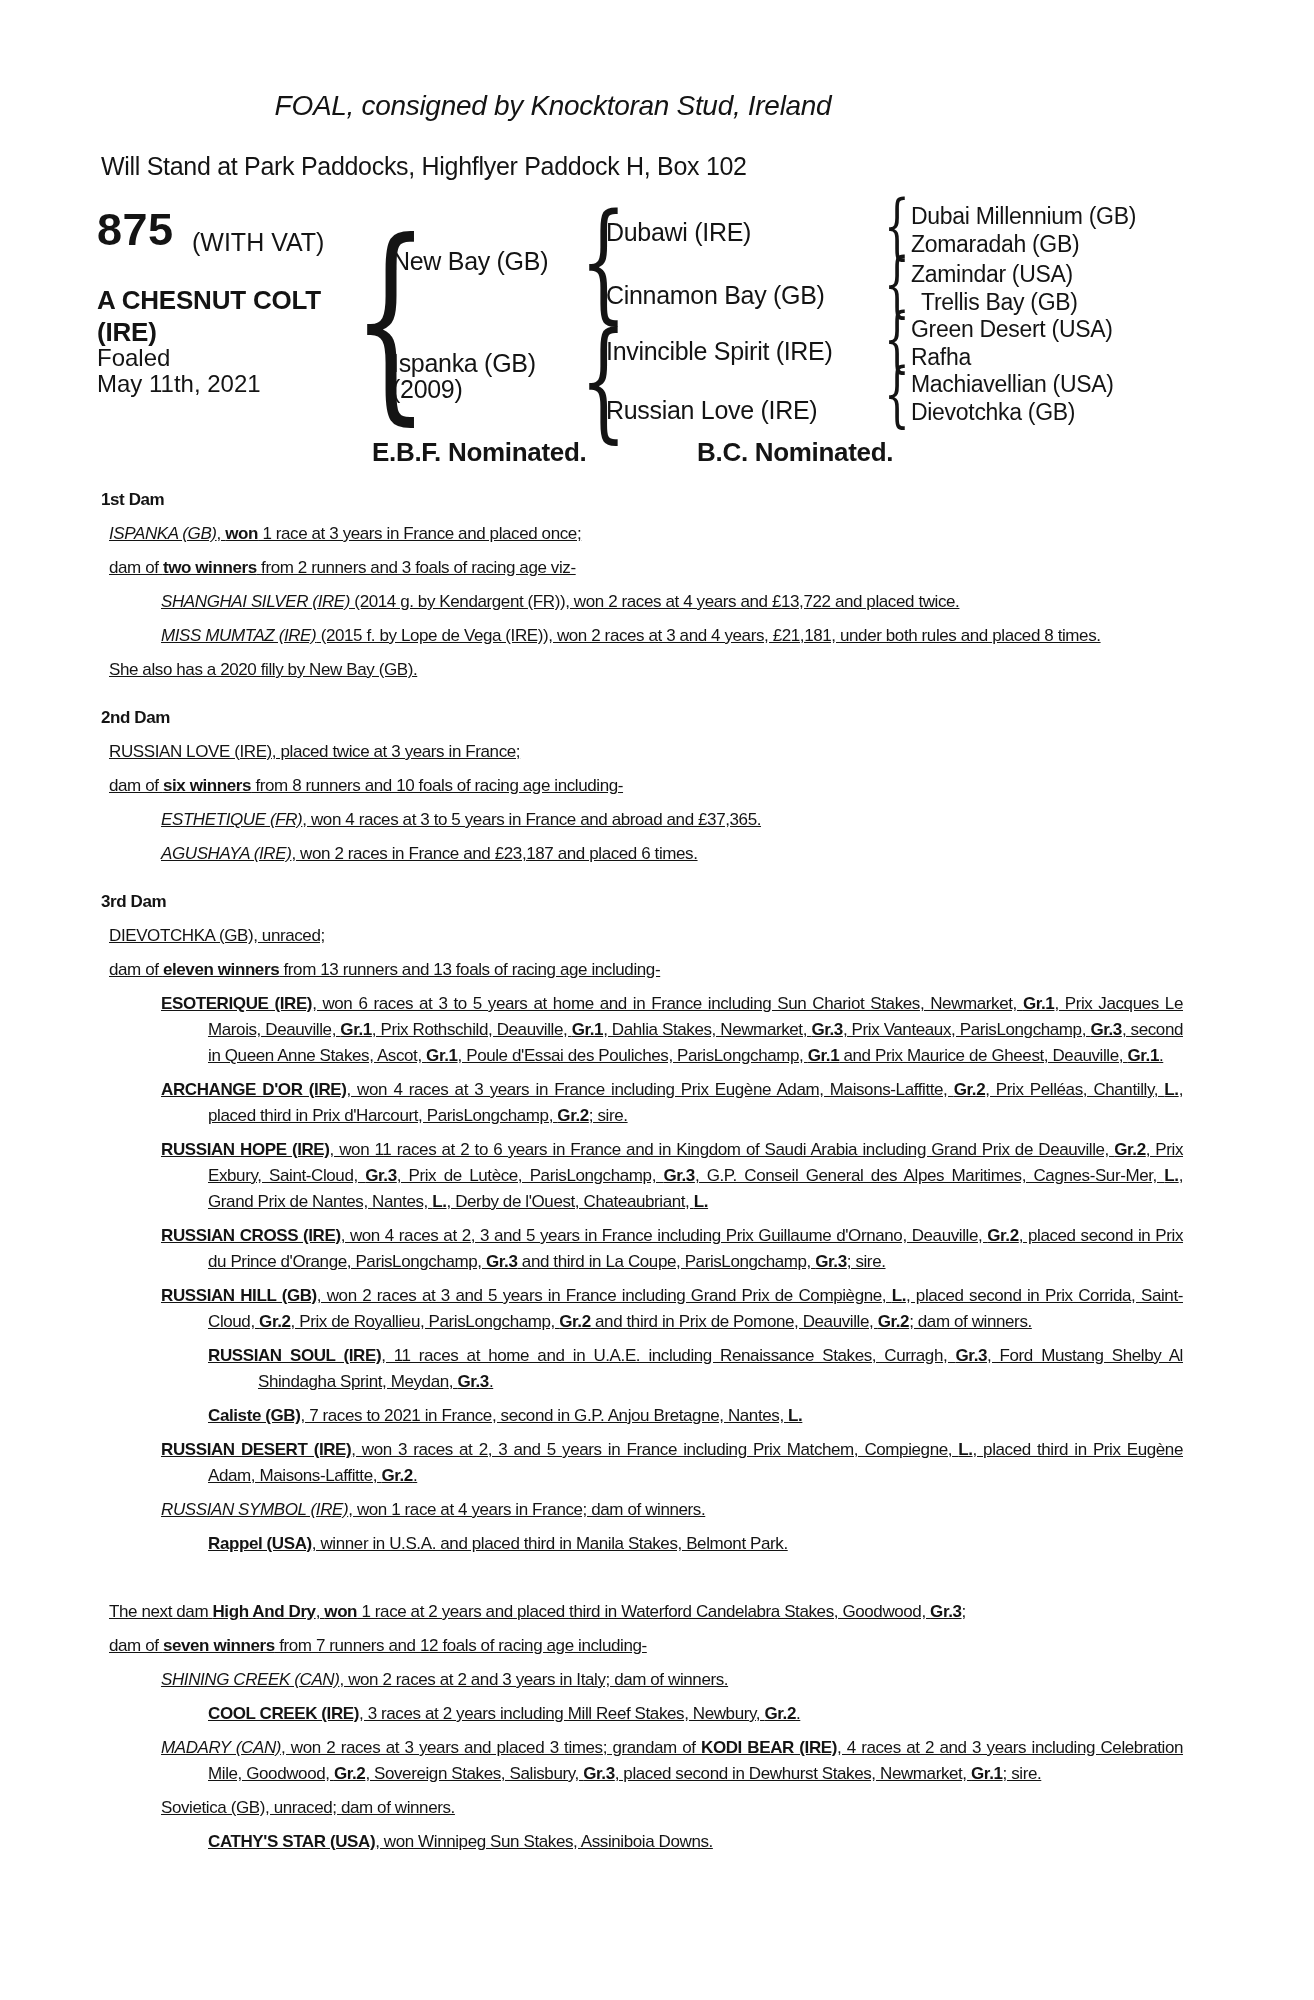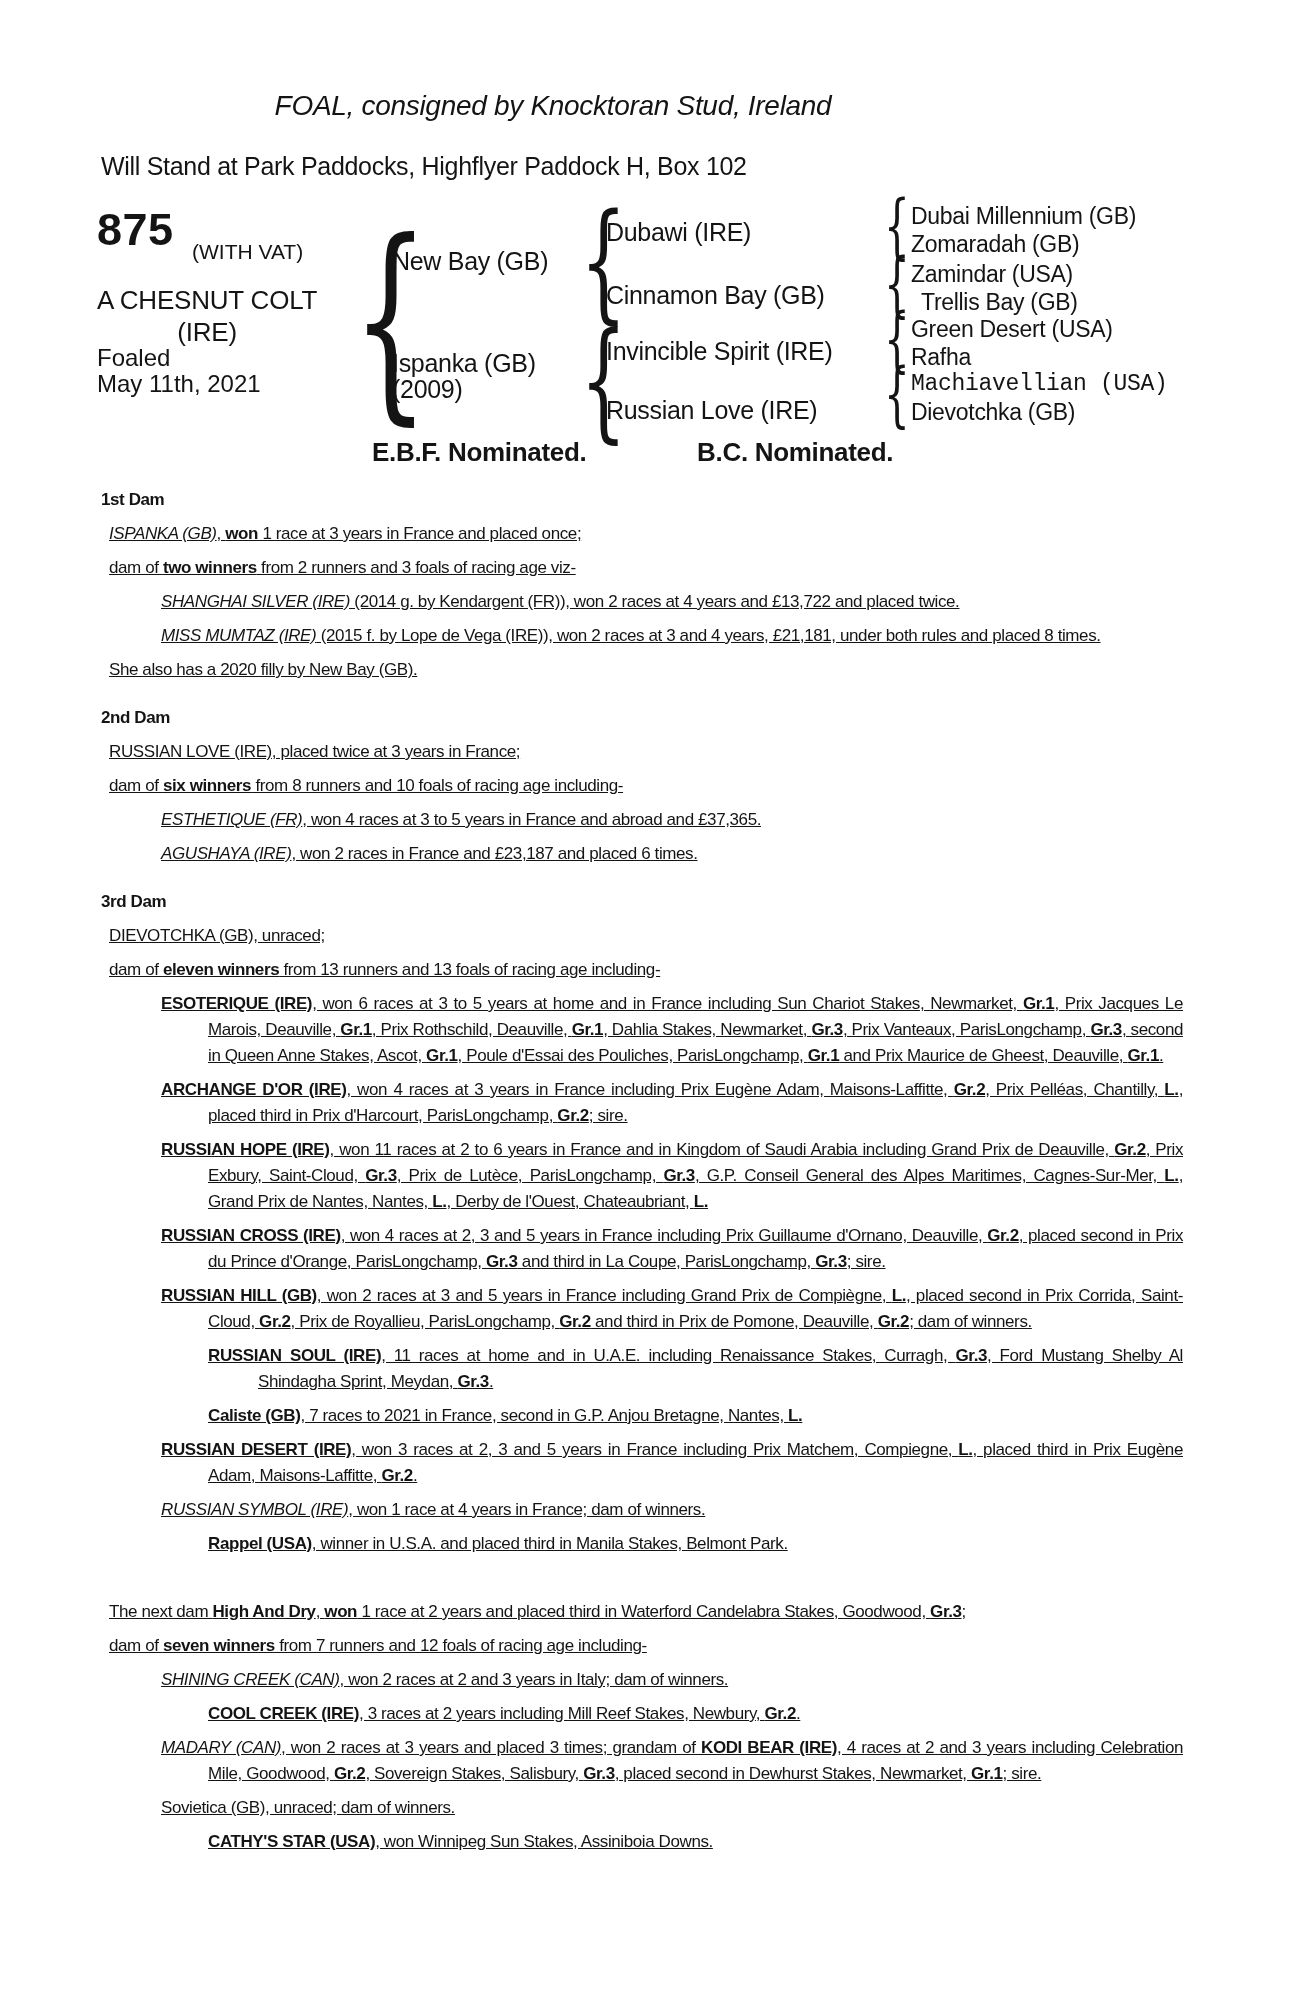--- a/index.html
+++ b/index.html
@@ -12,22 +12,22 @@
   .consignor {
     position:absolute; top:90px; left:0; width:1106px;
     text-align:center; font-style:italic; font-size:28px; letter-spacing:-0.3px;
   }
   .stand-line {
     position:absolute; top:152px; left:101px;
     font-weight:normal; font-size:25px; letter-spacing:-0.3px;
   }
   
   .lot-number { position:absolute; left:97px; top:207px; font-size:45px; font-weight:bold; line-height:1; letter-spacing:0.5px; }
-  .vat-note   { position:absolute; left:192px; top:240px; font-size:21px; }
-  .name-block { position:absolute; left:97px; top:284px; font-size:26px; font-weight:normal; line-height:32px; letter-spacing:-0.2px;text-align:center; }
+  .vat-note   { position:absolute; left:192px; top:228px; font-size:25px; }
+  .name-block { position:absolute; left:97px; top:284px; font-size:26px; font-weight:bold; line-height:32px; letter-spacing:-0.2px; }
   .foal-block { position:absolute; left:97px; top:345px; font-size:24px; line-height:26px; }
   
   .ped-name { position:absolute; font-size:25px; white-space:nowrap; letter-spacing:-0.3px; }
   .ped-name.small { font-size:23px; }
   .dam-cell { line-height:26px; }
   .brace { position:absolute; pointer-events:none; }
   .brace::before {
     content:"{"; display:block;
     font-family:"DejaVu Serif", serif; font-weight:400;
     transform:scale(0.58,1.02); transform-origin:left center;
@@ -92,21 +92,21 @@
   <div class="ped-name" style="left:606px; top:281px;">Cinnamon Bay (GB)</div>
   <div class="ped-name" style="left:606px; top:337px;">Invincible Spirit (IRE)</div>
   <div class="ped-name" style="left:606px; top:396px;">Russian Love (IRE)</div>
 
   <div class="ped-name small" style="left:911px; top:203px;">Dubai Millennium (GB)</div>
   <div class="ped-name small" style="left:911px; top:231px;">Zomaradah (GB)</div>
   <div class="ped-name small" style="left:911px; top:261px;">Zamindar (USA)</div>
   <div class="ped-name small" style="left:921px; top:289px;">Trellis Bay (GB)</div>
   <div class="ped-name small" style="left:911px; top:316px;">Green Desert (USA)</div>
   <div class="ped-name small" style="left:911px; top:344px;">Rafha</div>
-  <div class="ped-name small" style="left:911px; top:371px;font-family:Liberation Mono, monospace;">Machiavellian (USA)</div>
+  <div class="ped-name small" style="left:911px; top:371px;">Machiavellian (USA)</div>
   <div class="ped-name small" style="left:911px; top:399px;">Dievotchka (GB)</div>
 
   <div class="nom nom-ebf">E.B.F. Nominated.</div>
   <div class="nom nom-bc">B.C. Nominated.</div>
 
   <div class="catalog-body">
       <div class="section">
         <div class="sec-heading">1st Dam</div>
         <p class="entry ind0"><span class="i">ISPANKA (GB)</span><span>, </span><span class="b">won</span><span> 1 race at 3 years in France and placed once;</span></p>
         <p class="entry ind0"><span>dam of </span><span class="b">two winners</span><span> from 2 runners and 3 foals of racing age viz-</span></p>

